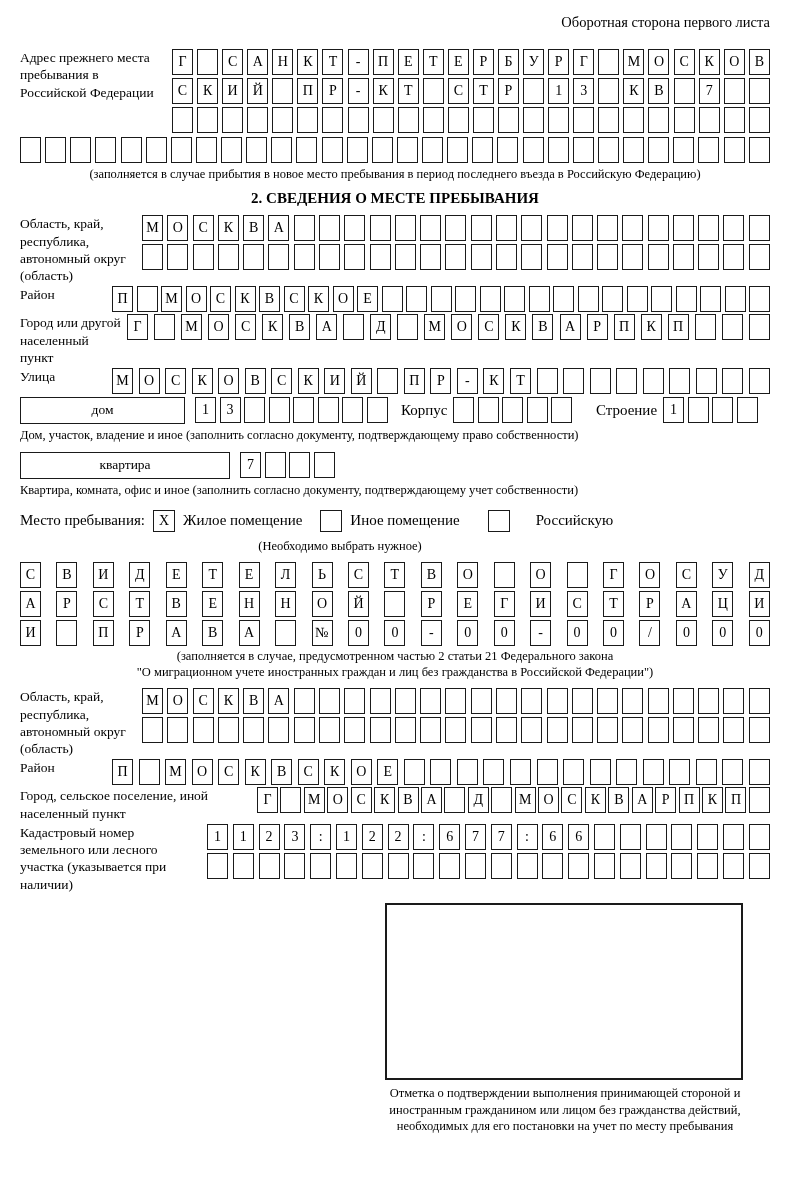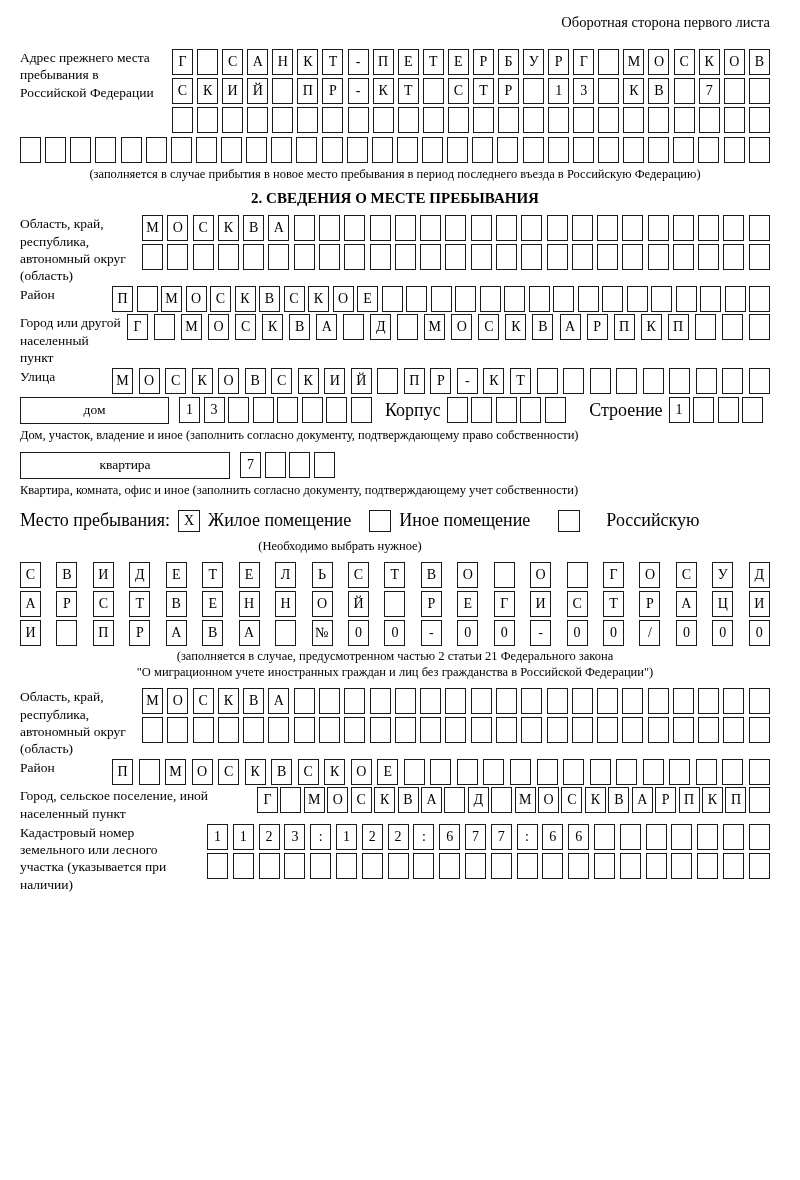--- a/index.html
+++ b/index.html
@@ -33,21 +33,21 @@
   .center { text-align: center; }
 
   .sec-title { text-align: center; font-weight: bold; font-size: 15px; margin: 8px 0 8px 0; }
 
   .named-box {
     box-sizing: border-box; height: 27px; border: 1.5px solid #1a1a1a;
     display: inline-flex; align-items: center; justify-content: center;
     font-size: 13.5px; flex: 0 0 auto;
   }
   .inline-row { display: flex; align-items: center; height: 28px; margin-bottom: 2px; }
-  .inline-label { font-size: 18px; flex: 0 0 auto; }
+  .inline-label { font-size: 15px; flex: 0 0 auto; }
 
   .checkbox {
     box-sizing: border-box; width: 22px; height: 22px; border: 1.5px solid #1a1a1a;
     display: inline-flex; align-items: center; justify-content: center;
     font-size: 14px; margin: 0 8px; flex: 0 0 auto;
   }
 
   .stamp-wrap { margin-top: 10px; }
   .stamp-box {
     box-sizing: border-box; margin-left: 365px; width: 358px; height: 177px;
@@ -337,21 +337,21 @@
           <span class="cell"></span>
           <span class="cell"></span>
           <span class="cell"></span>
           <span class="cell"></span>
           <span class="cell"></span>
         </div>
     </div>
   </div>
 
   <div class="inline-row">
-    <span class="named-box" style="width:149px;">дом</span>
+    <span class="named-box" style="width:165px;">дом</span>
     <span style="width:10px; flex:0 0 auto;"></span>
     <span class="cell-row compact" style="margin-bottom:0;">
         <span class="cell">1</span>
         <span class="cell">3</span>
         <span class="cell"></span>
         <span class="cell"></span>
         <span class="cell"></span>
         <span class="cell"></span>
         <span class="cell"></span>
         <span class="cell"></span>
@@ -644,14 +644,18 @@
           <span class="cell"></span>
           <span class="cell"></span>
           <span class="cell"></span>
           <span class="cell"></span>
           <span class="cell"></span>
           <span class="cell"></span>
         </div>
     </div>
   </div>
 
+  <div class="stamp-wrap">
+    <div class="stamp-box"></div>
+    <div class="stamp-caption">Отметка о подтверждении выполнения принимающей стороной и иностранным гражданином или лицом без гражданства действий, необходимых для его постановки на учет по месту пребывания</div>
+  </div>
 
 </div>
 
 </body></html>

